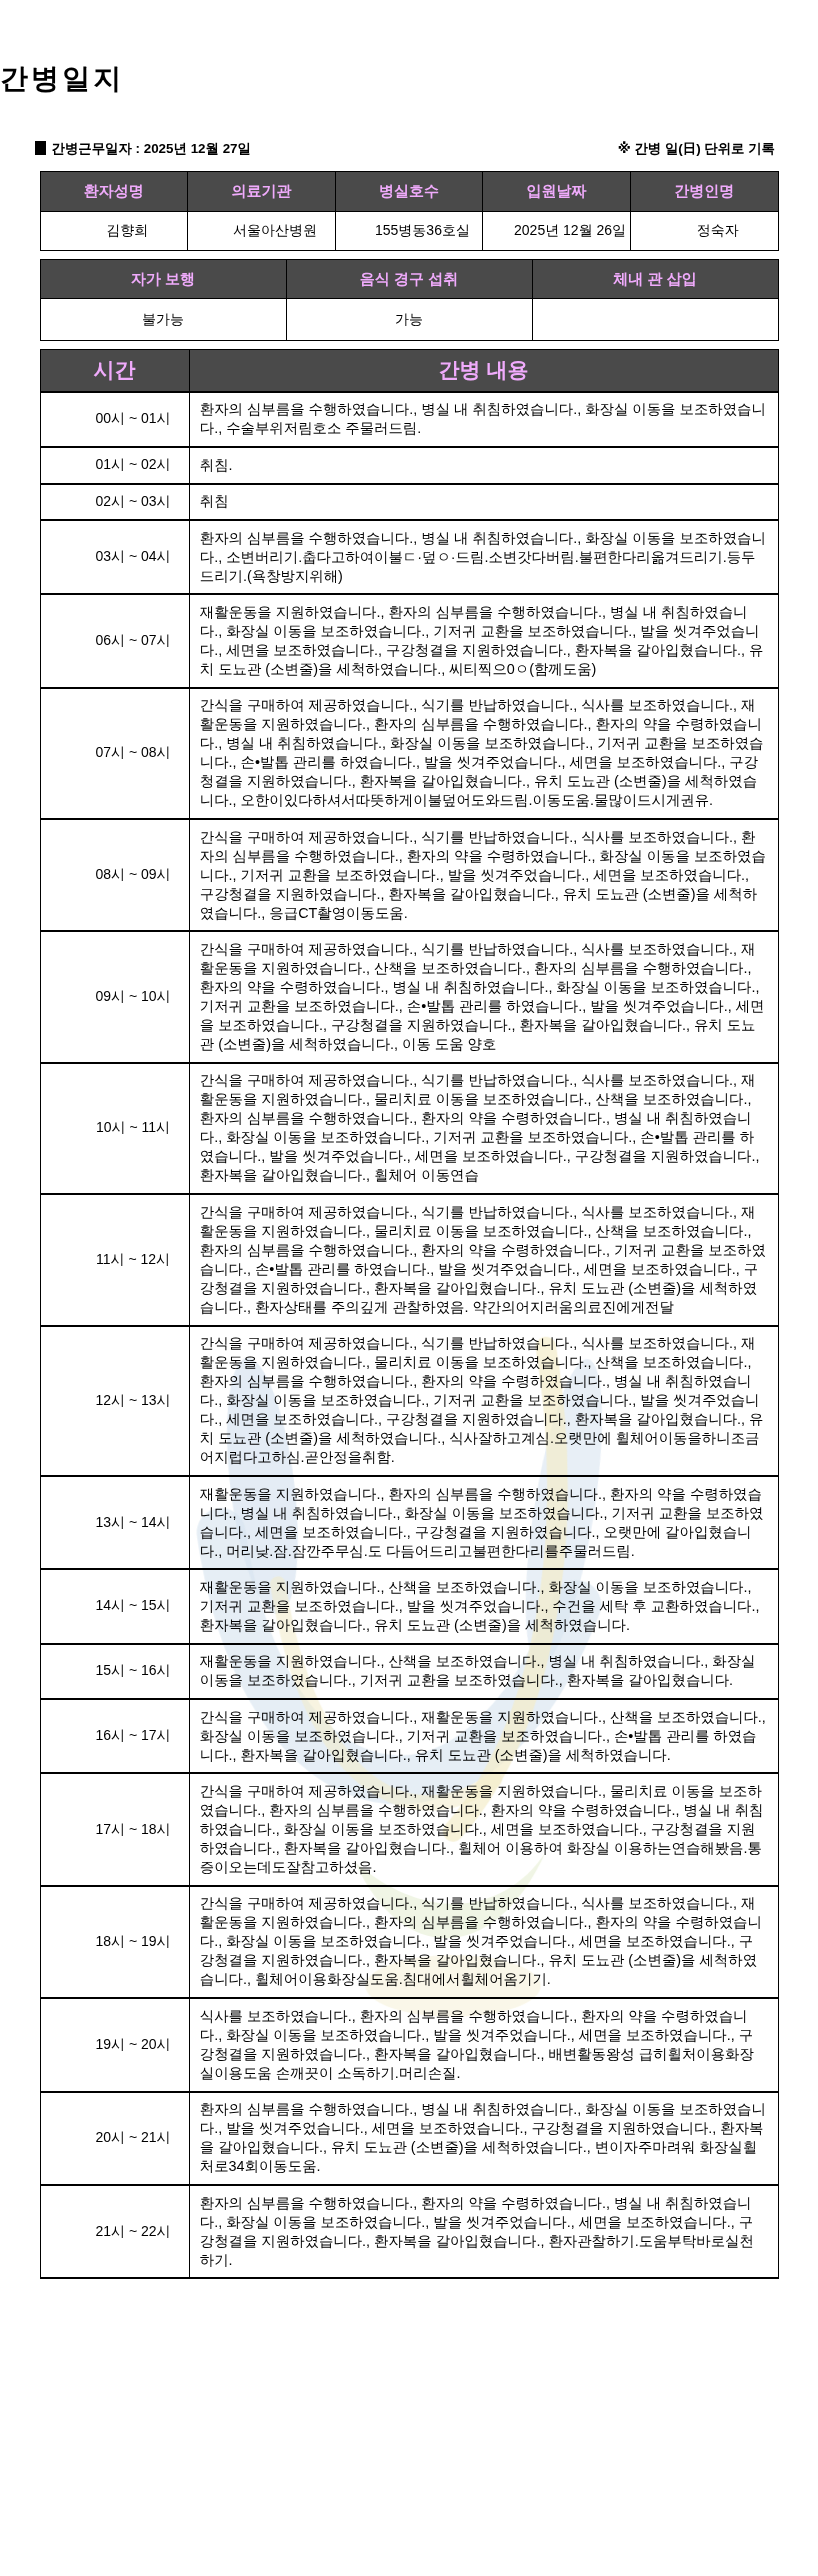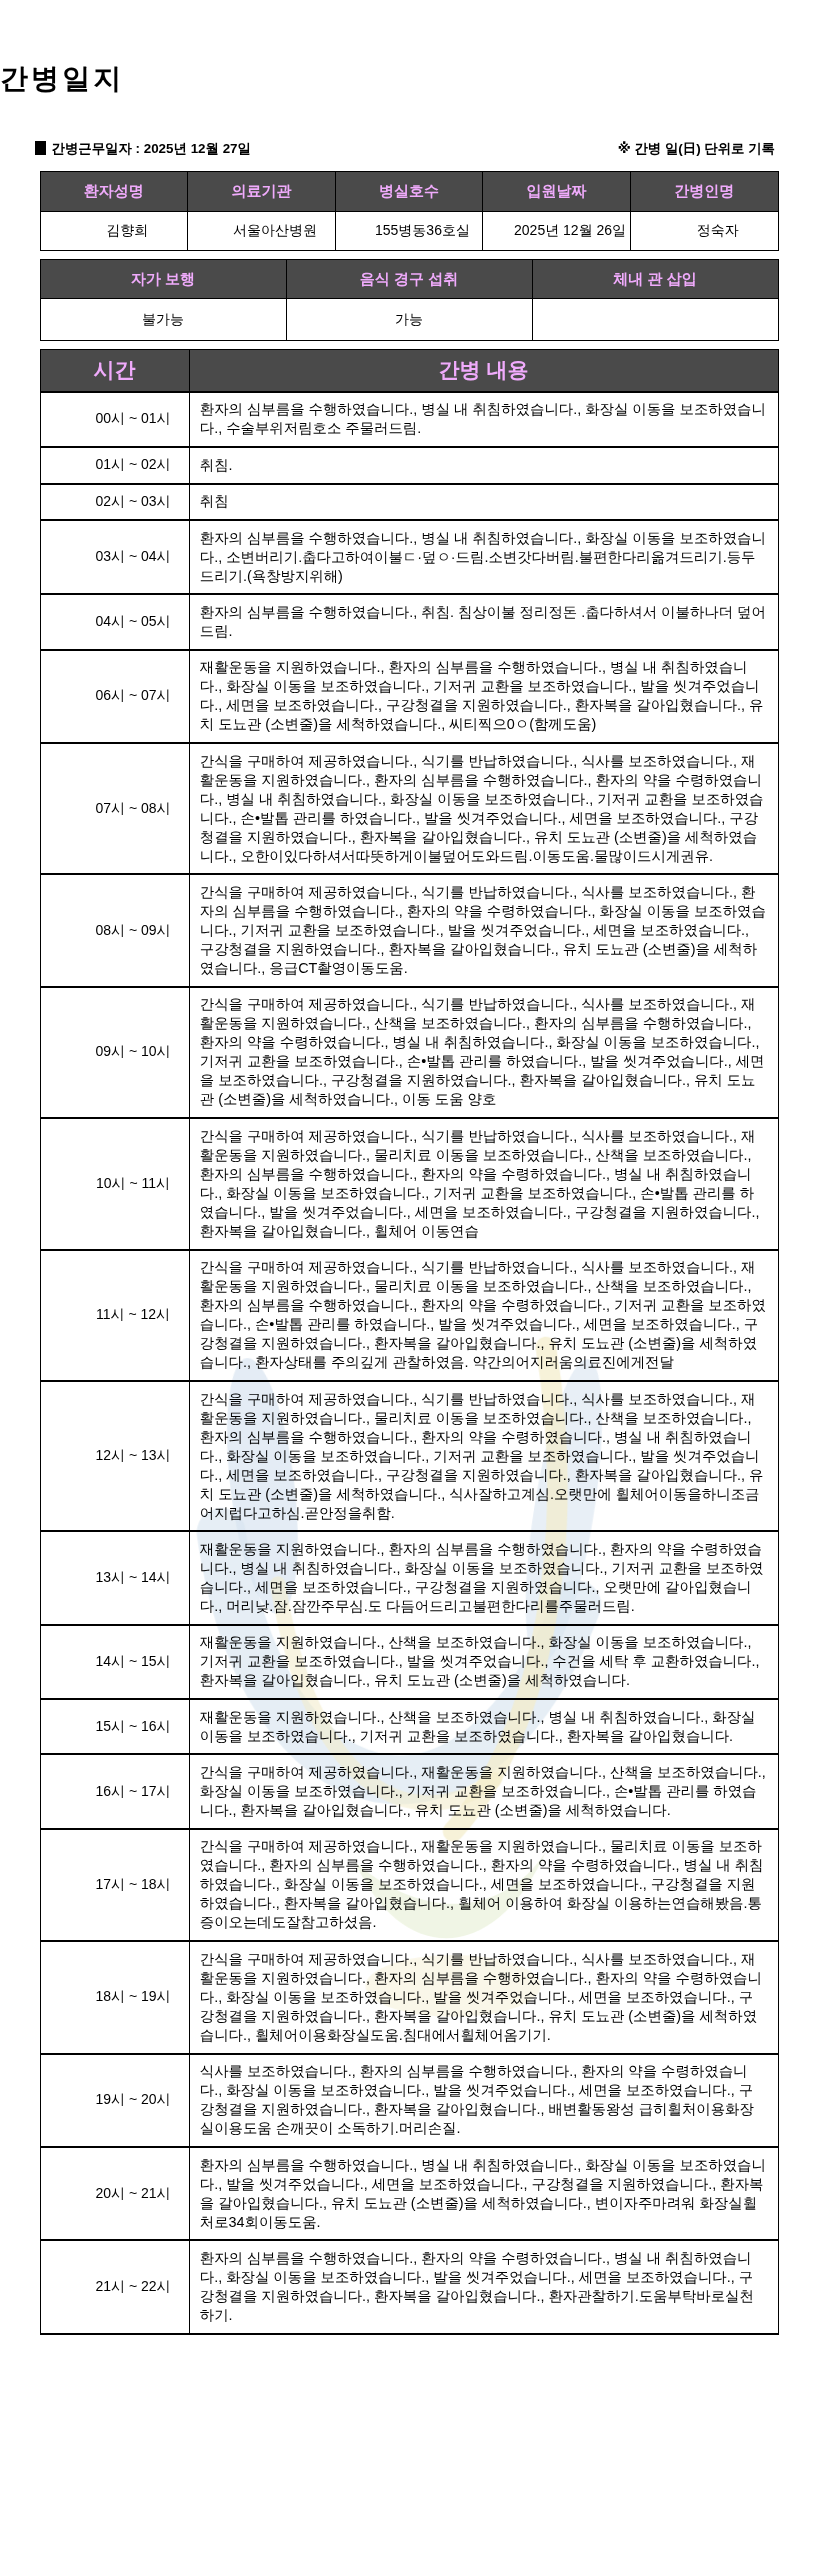--- a/index.html
+++ b/index.html
@@ -111,24 +111,20 @@
           </tr>
       <tr>
             <td class="time">02시 ~ 03시</td>
             <td class="cont">취침</td>
           </tr>
       <tr>
             <td class="time">03시 ~ 04시</td>
             <td class="cont">환자의 심부름을 수행하였습니다., 병실 내 취침하였습니다., 화장실 이동을 보조하였습니다., 소변버리기.춥다고하여이불ㄷ·덮ㅇ·드림.소변갓다버림.불편한다리옮겨드리기.등두드리기.(욕창방지위해)</td>
           </tr>
       <tr>
-            <td class="time">04시 ~ 05시</td>
-            <td class="cont">환자의 심부름을 수행하였습니다., 취침. 침상이불 정리정돈 .춥다하셔서 이불하나더 덮어드림.</td>
-          </tr>
-      <tr>
             <td class="time">06시 ~ 07시</td>
             <td class="cont">재활운동을 지원하였습니다., 환자의 심부름을 수행하였습니다., 병실 내 취침하였습니다., 화장실 이동을 보조하였습니다., 기저귀 교환을 보조하였습니다., 발을 씻겨주었습니다., 세면을 보조하였습니다., 구강청결을 지원하였습니다., 환자복을 갈아입혔습니다., 유치 도뇨관 (소변줄)을 세척하였습니다., 씨티찍으0ㅇ(함께도움)</td>
           </tr>
       <tr>
             <td class="time">07시 ~ 08시</td>
             <td class="cont">간식을 구매하여 제공하였습니다., 식기를 반납하였습니다., 식사를 보조하였습니다., 재활운동을 지원하였습니다., 환자의 심부름을 수행하였습니다., 환자의 약을 수령하였습니다., 병실 내 취침하였습니다., 화장실 이동을 보조하였습니다., 기저귀 교환을 보조하였습니다., 손•발톱 관리를 하였습니다., 발을 씻겨주었습니다., 세면을 보조하였습니다., 구강청결을 지원하였습니다., 환자복을 갈아입혔습니다., 유치 도뇨관 (소변줄)을 세척하였습니다., 오한이있다하셔서따뜻하게이불덮어도와드림.이동도움.물많이드시게권유.</td>
           </tr>
       <tr>
             <td class="time">08시 ~ 09시</td>
             <td class="cont">간식을 구매하여 제공하였습니다., 식기를 반납하였습니다., 식사를 보조하였습니다., 환자의 심부름을 수행하였습니다., 환자의 약을 수령하였습니다., 화장실 이동을 보조하였습니다., 기저귀 교환을 보조하였습니다., 발을 씻겨주었습니다., 세면을 보조하였습니다., 구강청결을 지원하였습니다., 환자복을 갈아입혔습니다., 유치 도뇨관 (소변줄)을 세척하였습니다., 응급CT촬영이동도움.</td>

